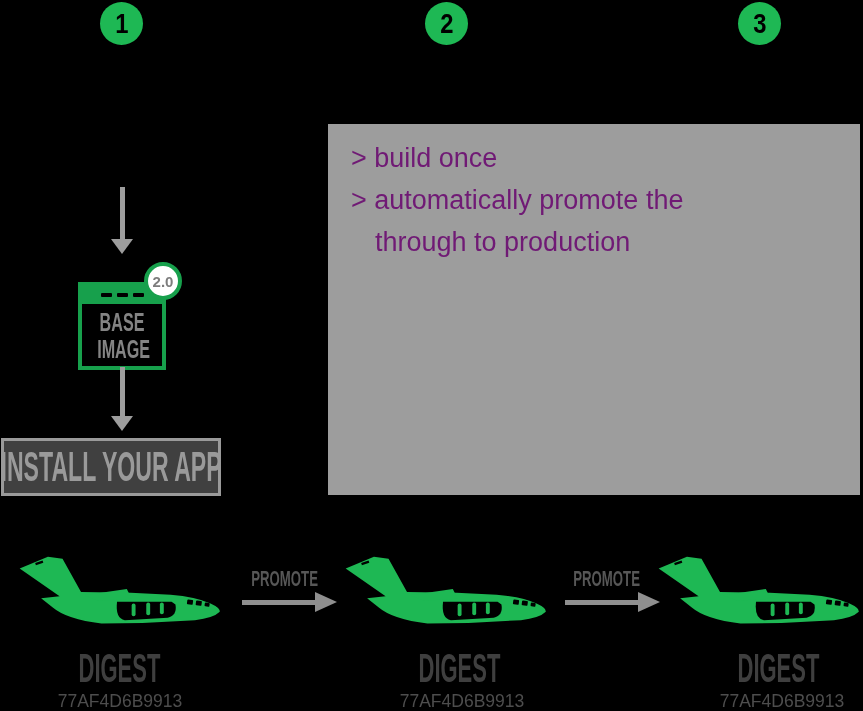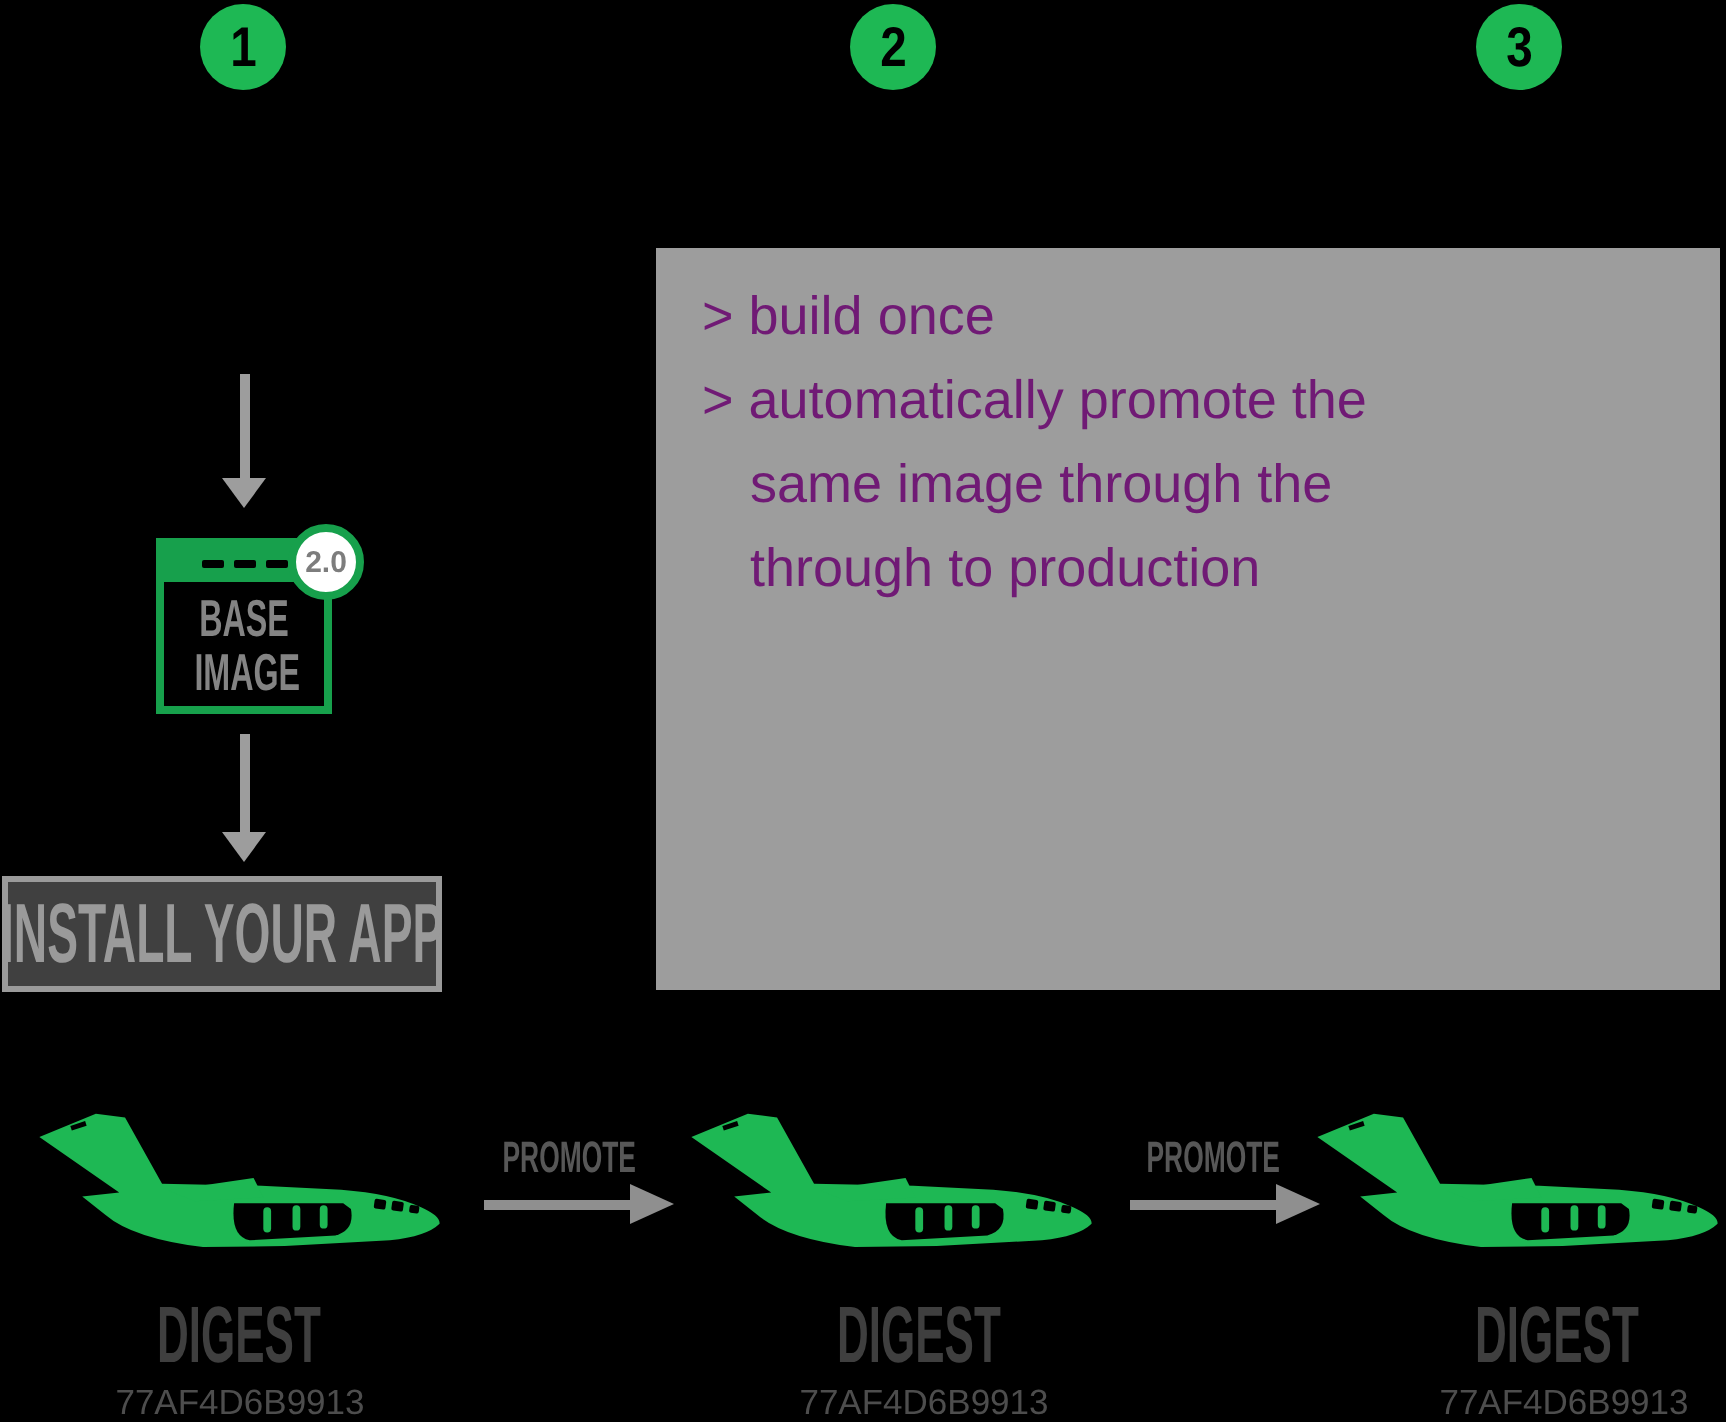--- a/index.html
+++ b/index.html
@@ -28,21 +28,21 @@
   .info-panel .line{line-height:42px;white-space:nowrap;}
   .info-panel .line.indent{padding-left:24px;}
   
   .arrow-v{position:absolute;width:22px;display:flex;flex-direction:column;align-items:center;}
   .arrow-v .stem{width:5px;background:#9d9d9d;}
   .arrow-v .head{width:0;height:0;border-left:11px solid transparent;border-right:11px solid transparent;border-top:15px solid #9d9d9d;}
   .arrow-v1{left:111px;top:187px;} .arrow-v1 .stem{height:52px;}
   .arrow-v2{left:111px;top:367px;} .arrow-v2 .stem{height:49px;}
   
   .base-image-icon{
-    position:absolute;left:78px;top:269px;width:88px;height:88px;box-sizing:border-box;
+    position:absolute;left:78px;top:282px;width:88px;height:88px;box-sizing:border-box;
     border:4px solid #17a04c;background:#000;
   }
   .base-image-icon .titlebar{
     height:18px;background:#17a04c;display:flex;align-items:center;justify-content:center;gap:5px;
   }
   .base-image-icon .dash{width:11px;height:4px;background:#000;border-radius:1px;}
   .base-image-icon .body{
     text-align:center;color:#848484;font-weight:bold;font-size:26px;line-height:27px;margin-top:5px;
   }
   .base-image-icon .body div{transform:scaleX(.62);}
@@ -148,21 +148,20 @@
     <div class="head"></div>
   </div>
 
   <div class="install-box">
     <span>INSTALL YOUR APP</span>
   </div>
 
   <div class="info-panel">
     <div class="line">&gt; build once</div>
     <div class="line">&gt; automatically promote the</div>
-    <div class="line indent">same image through the</div>
     <div class="line indent">through to production</div>
   </div>
 
   <svg class="plane plane-1" viewBox="0 0 212 76">
       <use href="#plane-glyph"></use>
     </svg>
   <svg class="plane plane-2" viewBox="0 0 212 76">
       <use href="#plane-glyph"></use>
     </svg>
   <svg class="plane plane-3" viewBox="0 0 212 76">

